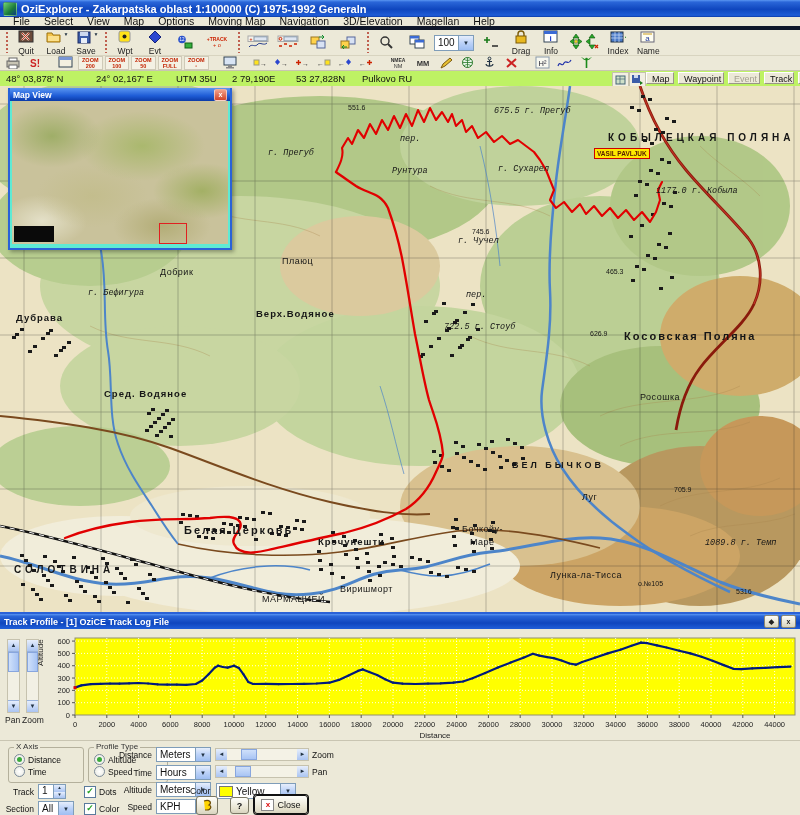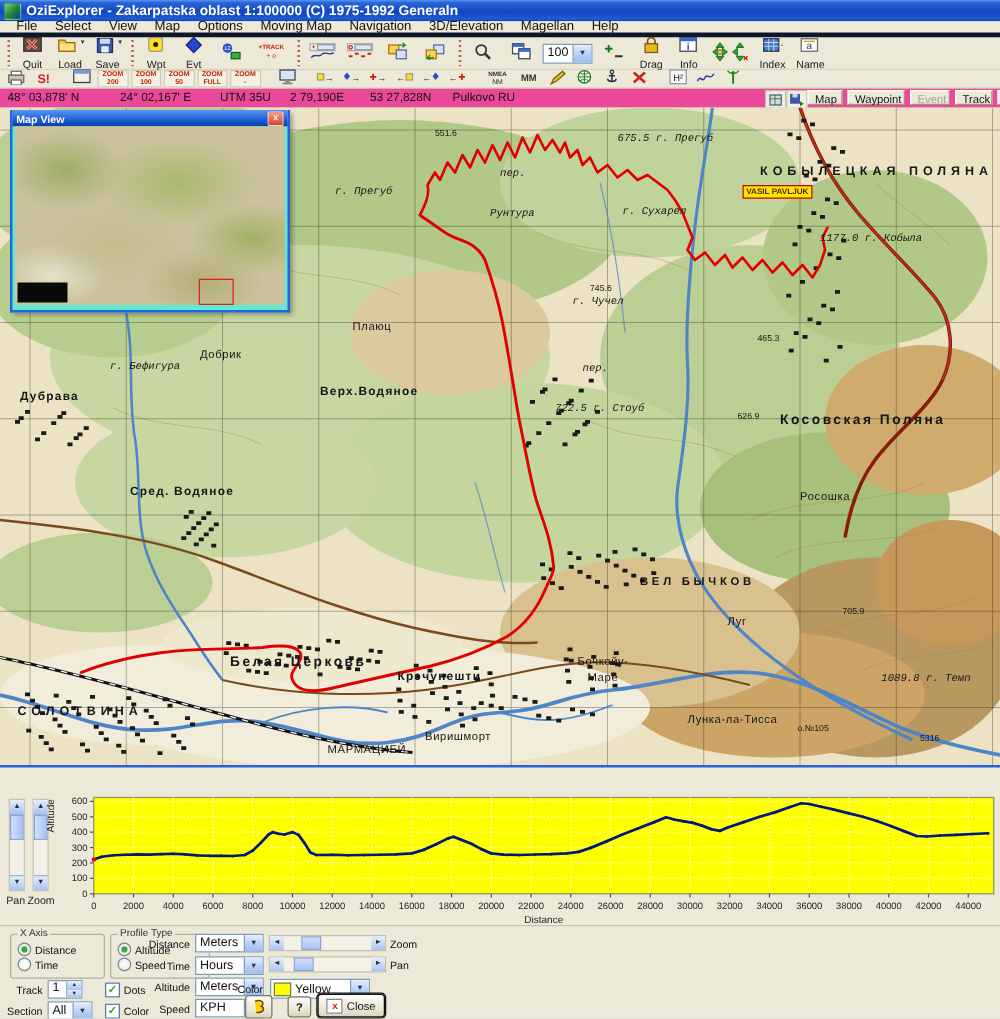--- a/index.html
+++ b/index.html
@@ -22,21 +22,21 @@
   .tbtn{display:flex;flex-direction:column;align-items:center;justify-content:center;padding:1px 3px;min-width:22px;
     border:1px solid transparent;border-radius:2px;}
   .tbtn .lbl{font-size:8.5px;color:#222;line-height:9px;margin-top:1px;}
   .tbtn2{display:flex;align-items:center;justify-content:center;height:13px;padding:0 2px;border:1px solid transparent;min-width:15px;}
   .ztxt{display:flex;flex-direction:column;align-items:center;justify-content:center;font-size:5.5px;font-weight:bold;color:#c22200;line-height:6px;padding:0 3px;border:1px solid #cfcaB8;background:#f4f1e4;height:12px;margin:0 1px;}
   .combo{display:flex;align-items:center;background:#fff;border:1px solid #7f9db9;height:16px;box-sizing:border-box;}
   .combo .cv{flex:1;padding:0 3px;font-size:10px;}
   .combo .ca{width:14px;height:100%;background:linear-gradient(180deg,#e6eefc,#bcd2f8 50%,#9ebef2);border-left:1px solid #7f9db9;
     display:flex;align-items:center;justify-content:center;font-size:6px;color:#234;}
   
-  #statusbar{position:absolute;left:0;top:71px;width:800px;height:15px;background:#ec4899;border-bottom:1px solid #b8b4a0;font-size:9.5px;}
+  #statusbar{position:absolute;left:0;top:71px;width:800px;height:15px;background:#bef264;border-bottom:1px solid #b8b4a0;font-size:9.5px;}
   #statusbar .sf{position:absolute;top:2px;white-space:nowrap;}
   .sbtn{position:absolute;top:1px;height:12px;line-height:12px;padding:0 5px;font-size:9px;background:#ece9d8;
     border:1px solid #fff;border-right-color:#9a9687;border-bottom-color:#9a9687;}
   .sbtn.dis{color:#a6a292;}
   .sico{position:absolute;top:1px;width:15px;height:13px;border:1px solid #c6c2ae;background:#f2efe2;display:flex;align-items:center;justify-content:center;}
   
   #maparea{position:absolute;left:0;top:86px;width:800px;height:526px;overflow:hidden;background:#ece3c4;}
   #maplabels{position:absolute;left:0;top:0;width:800px;height:526px;}
   .ml{position:absolute;color:#161616;white-space:nowrap;}
   .ml-cap{font-weight:bold;font-size:10px;letter-spacing:4px;}
@@ -783,21 +783,21 @@
     <div id="maplabels">
         <div class="ml ml-cap" style="left: 608px; top: 46px;">КОБЫЛЕЦКАЯ ПОЛЯНА</div>
         <div class="ml ml-cap" style="left: 14px; top: 478px;">СОЛОТВИНА</div>
         <div class="ml ml-cap2" style="left: 512px; top: 374px;">ВЕЛ БЫЧКОВ</div>
         <div class="ml ml-town2" style="left: 184px; top: 438px;">Белая Церковь</div>
         <div class="ml ml-town2" style="left: 624px; top: 244px;">Косовская Поляна</div>
         <div class="ml ml-town" style="left: 256px; top: 222px;">Верх.Водяное</div>
         <div class="ml ml-town" style="left: 104px; top: 302px;">Сред. Водяное</div>
         <div class="ml ml-town" style="left: 318px; top: 450px; text-align: right;">Крэчунешти</div>
         <div class="ml ml-town" style="left: 16px; top: 226px;">Дубрава</div>
-        <div class="ml ml-vil" style="left: 160px; top: 192px;">Добрик</div>
+        <div class="ml ml-vil" style="left: 160px; top: 181px;">Добрик</div>
         <div class="ml ml-vil" style="left: 282px; top: 170px;">Плаюц</div>
         <div class="ml ml-vil" style="left: 640px; top: 306px;">Росошка</div>
         <div class="ml ml-vil" style="left: 340px; top: 498px;">Виришморт</div>
         <div class="ml ml-vil" style="left: 462px; top: 438px;">Бочкойу-</div>
         <div class="ml ml-vil" style="left: 470px; top: 451px;">Маре</div>
         <div class="ml ml-vil" style="left: 550px; top: 484px;">Лунка-ла-Тисса</div>
         <div class="ml ml-vil" style="left: 262px; top: 508px;">МАРМАЦИЕЙ</div>
         <div class="ml ml-vil" style="left: 582px; top: 406px;">Луг</div>
         <div class="ml ml-geo" style="left: 268px; top: 62px;">г. Прегуб</div>
         <div class="ml ml-geo" style="left: 494px; top: 20px;">675.5  г. Прегуб</div>
@@ -827,20 +827,26 @@
         <div id="mv-close">x</div>
       </div>
       <div id="mv-body">
         <div id="mv-black"></div>
         <div id="mv-view"></div>
       </div>
     </div>
   </div>
 
   <div id="profile">
+    <div id="pf-title">
+      <span>Track Profile - [1] OziCE Track Log File</span>
+      <span class="sp"></span>
+      <div class="pf-tbtn">◆</div>
+      <div class="pf-tbtn">x</div>
+    </div>
 
     <div class="vscroll" style="left:7px">
       <div class="ar">▲</div>
       <div class="th"></div>
       <div class="ar dn">▼</div>
     </div>
     <div class="vscroll" style="left:26px">
       <div class="ar">▲</div>
       <div class="th"></div>
       <div class="ar dn">▼</div>

